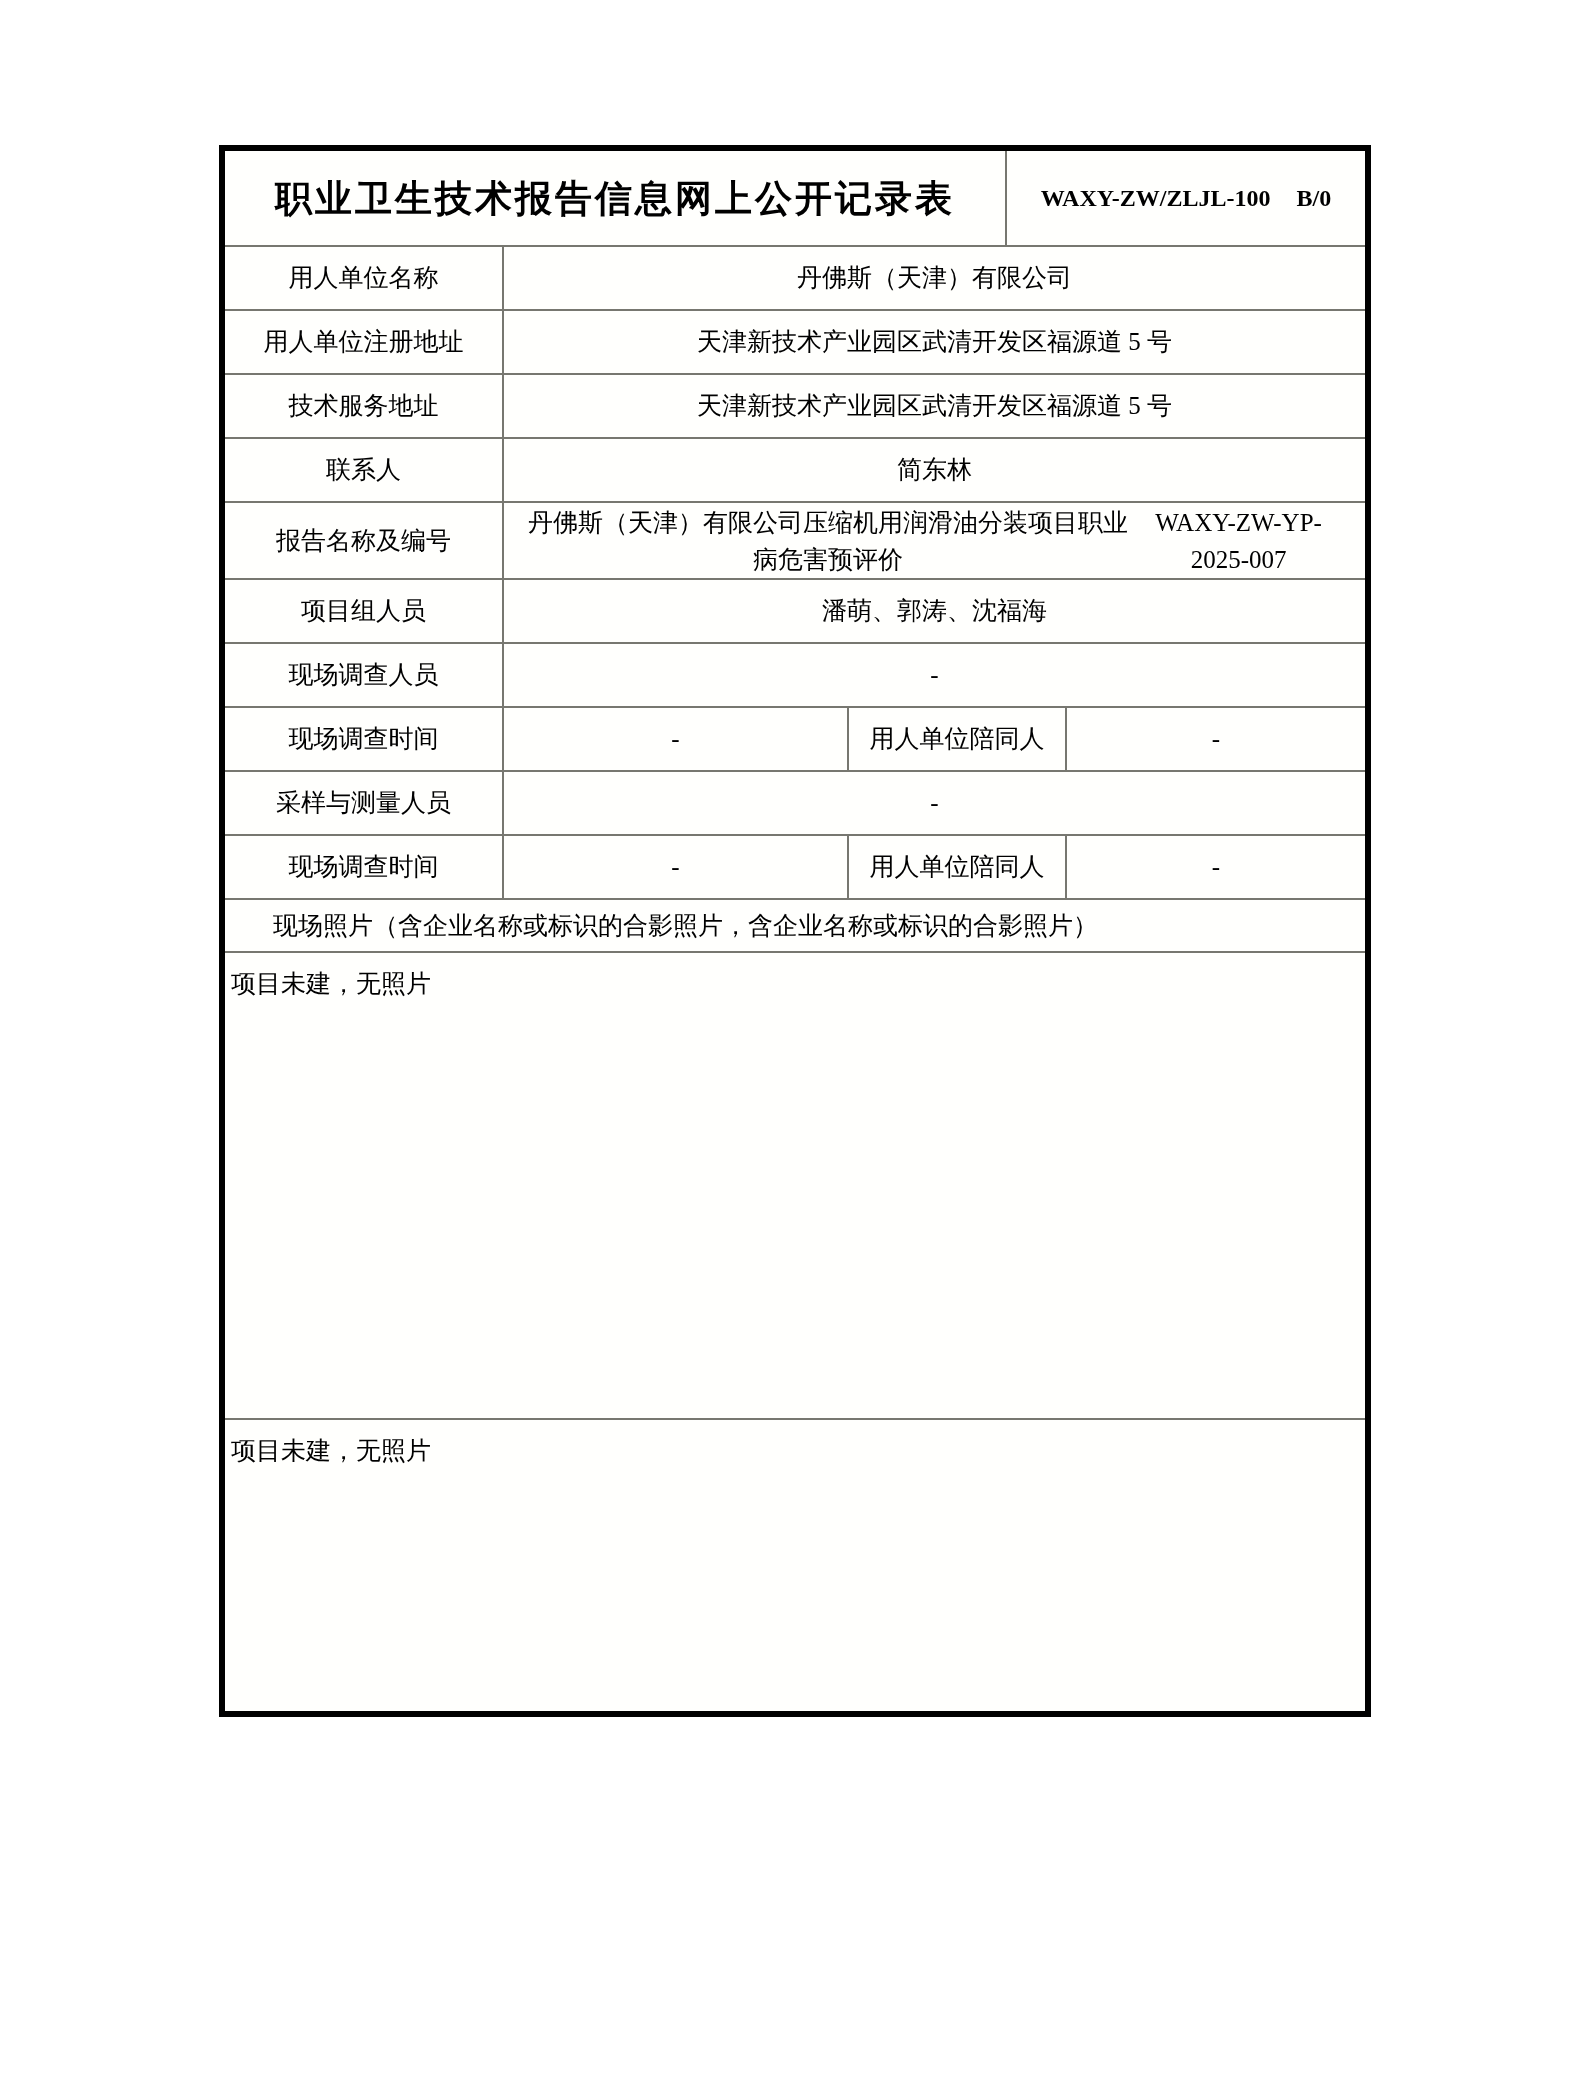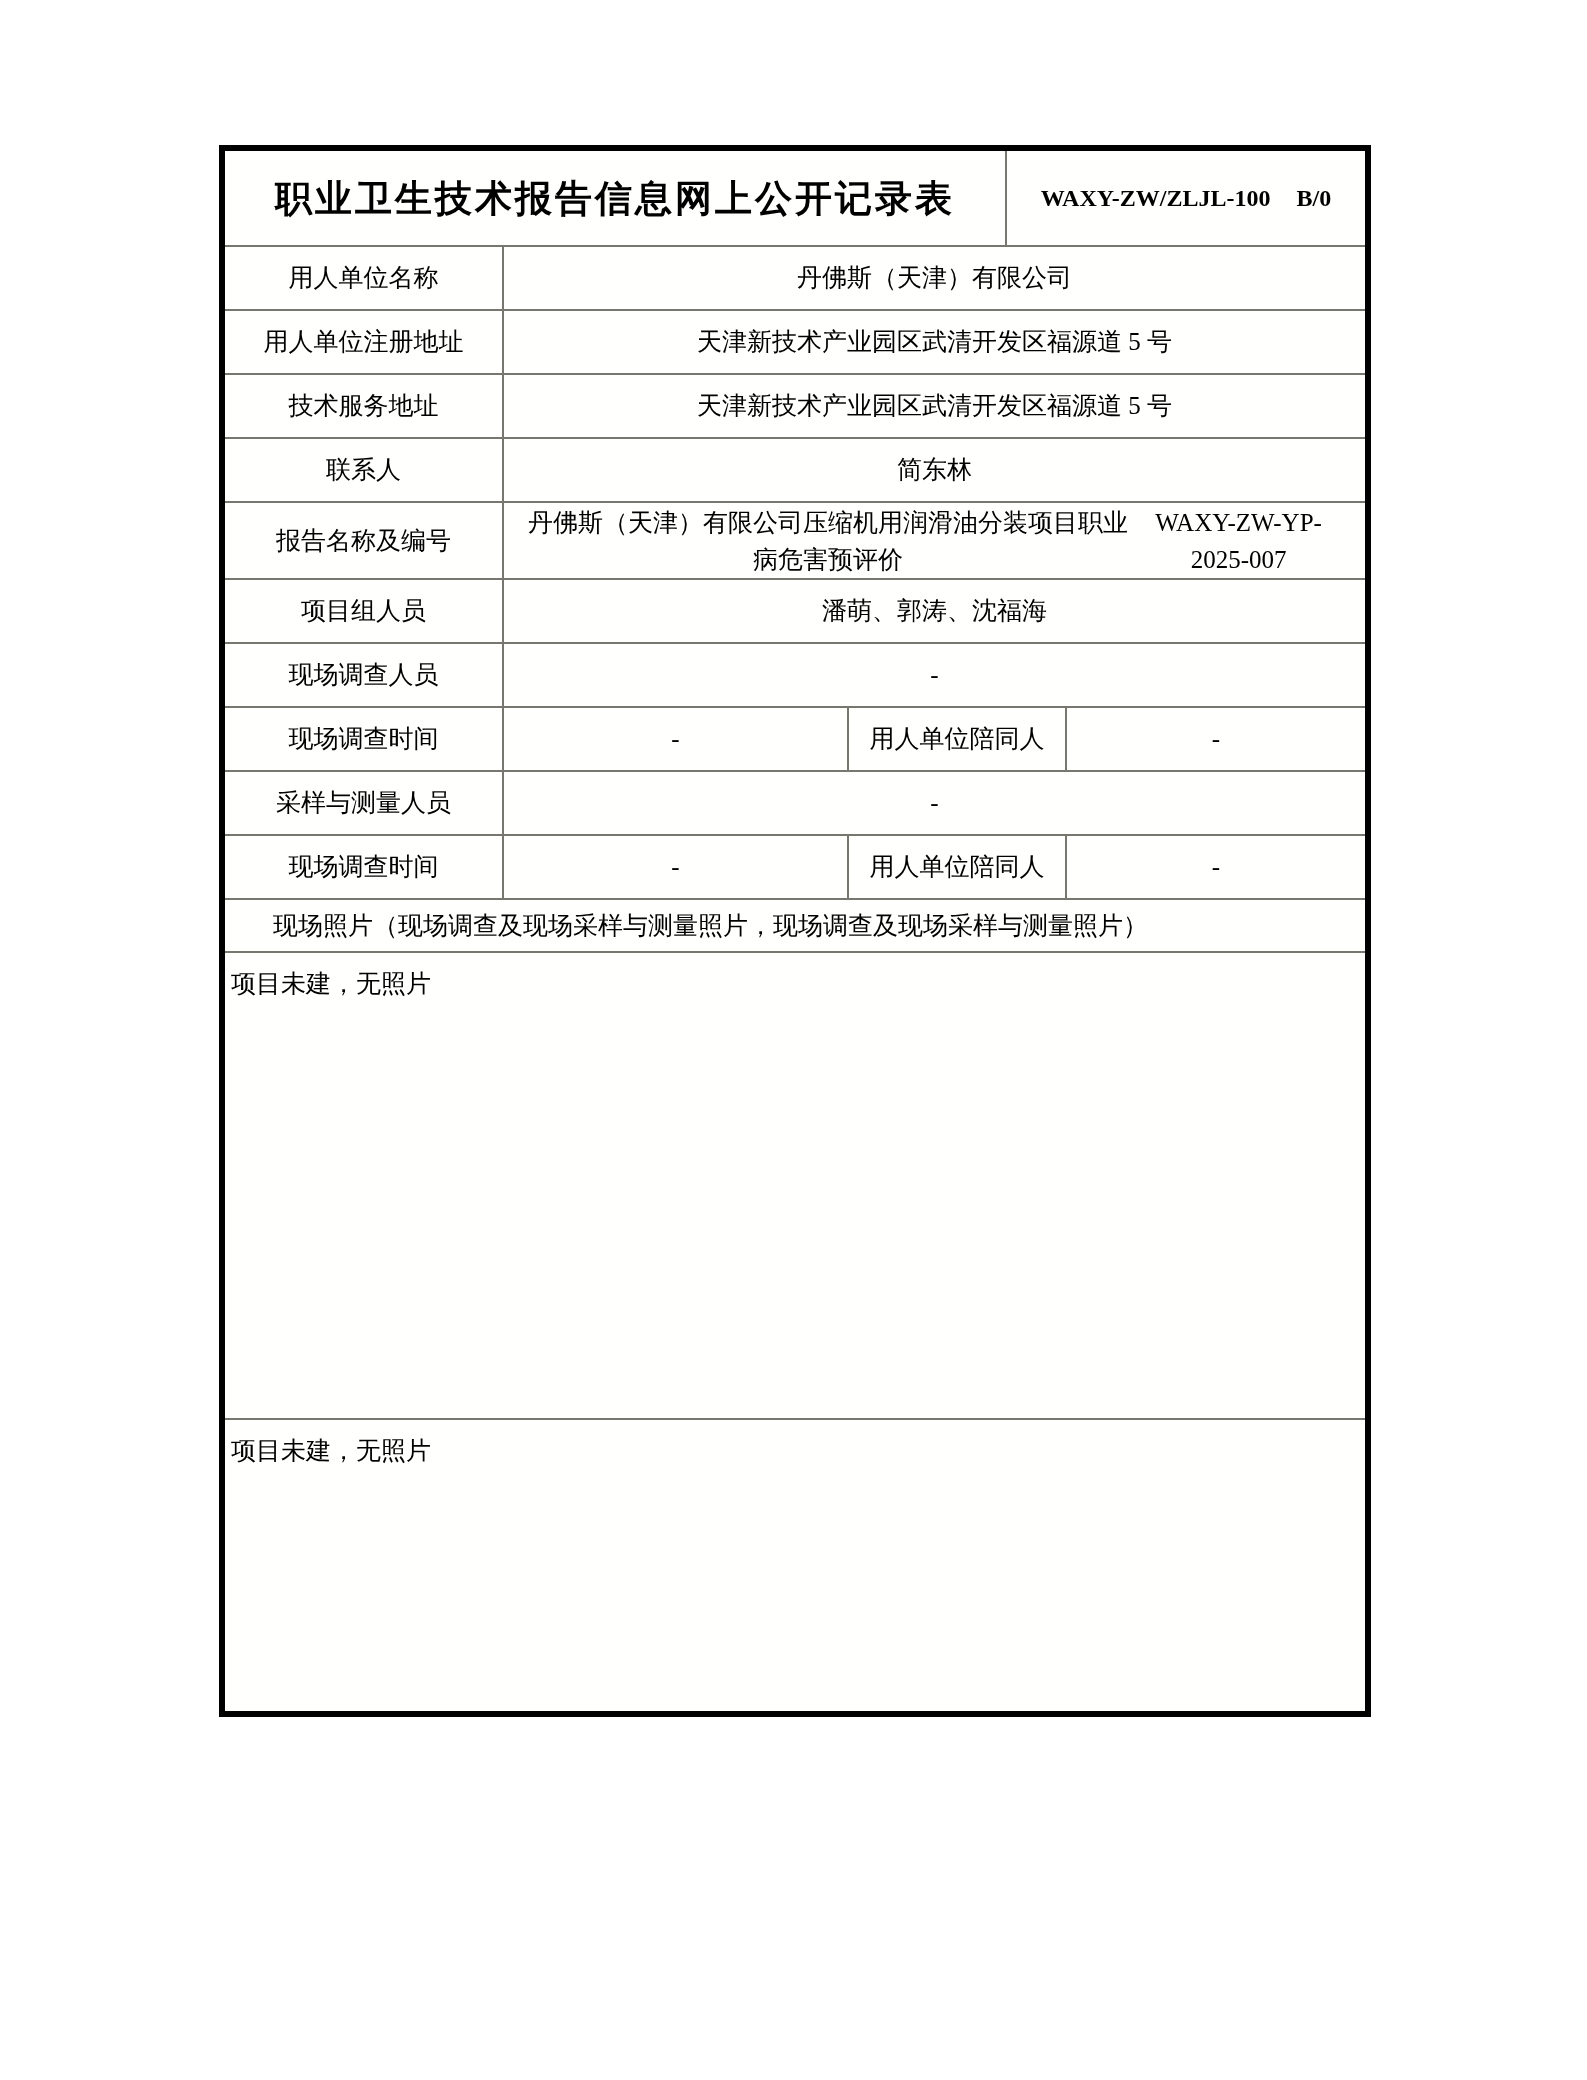--- a/index.html
+++ b/index.html
@@ -160,21 +160,21 @@
   </div>
 
   <div class="row h-std">
     <div class="cell c-label">现场调查时间</div>
     <div class="cell c-val1">-</div>
     <div class="cell c-label2">用人单位陪同人</div>
     <div class="cell c-flex">-</div>
   </div>
 
   <div class="row h-photo-hdr">
-    <div class="cell photo-header-cell">现场照片（现场调查及现场采样与测量照片，现场调查及现场采样与测量照片）</div>
+    <div class="cell photo-header-cell">现场照片（含企业名称或标识的合影照片，含企业名称或标识的合影照片）</div>
   </div>
 
   <div class="row h-photo-1">
     <div class="cell photo-note-cell">项目未建，无照片</div>
   </div>
 
   <div class="row h-photo-2">
     <div class="cell photo-note-cell">项目未建，无照片</div>
   </div>
 

